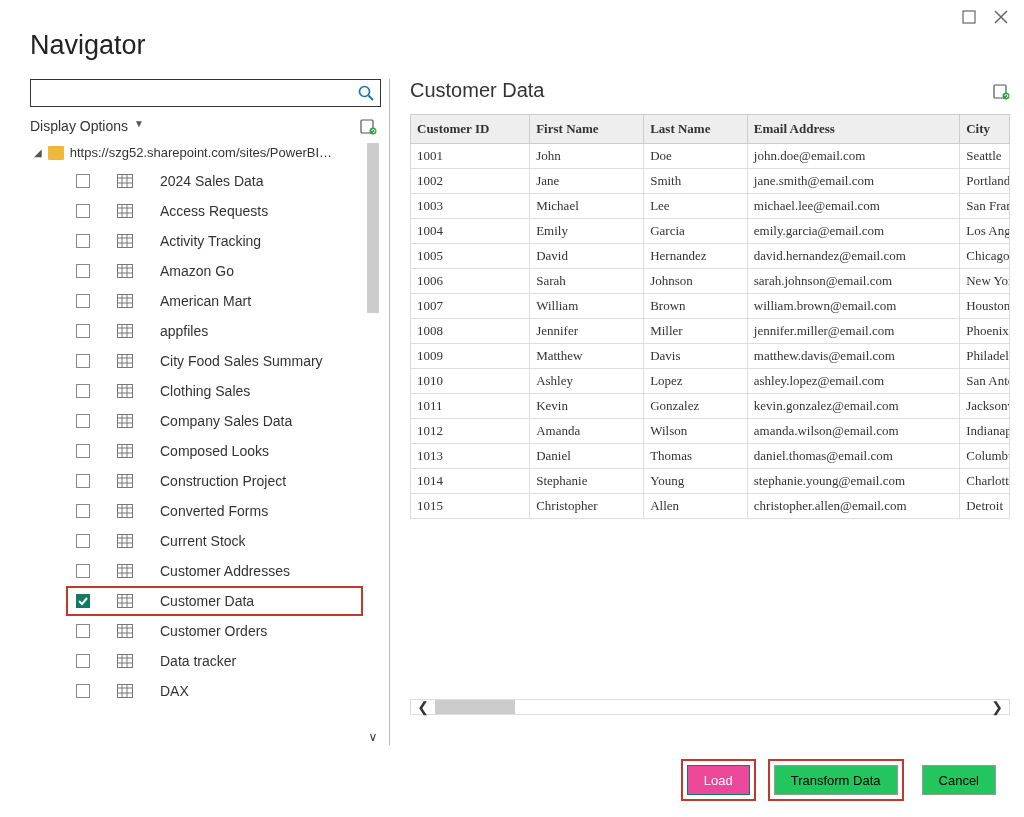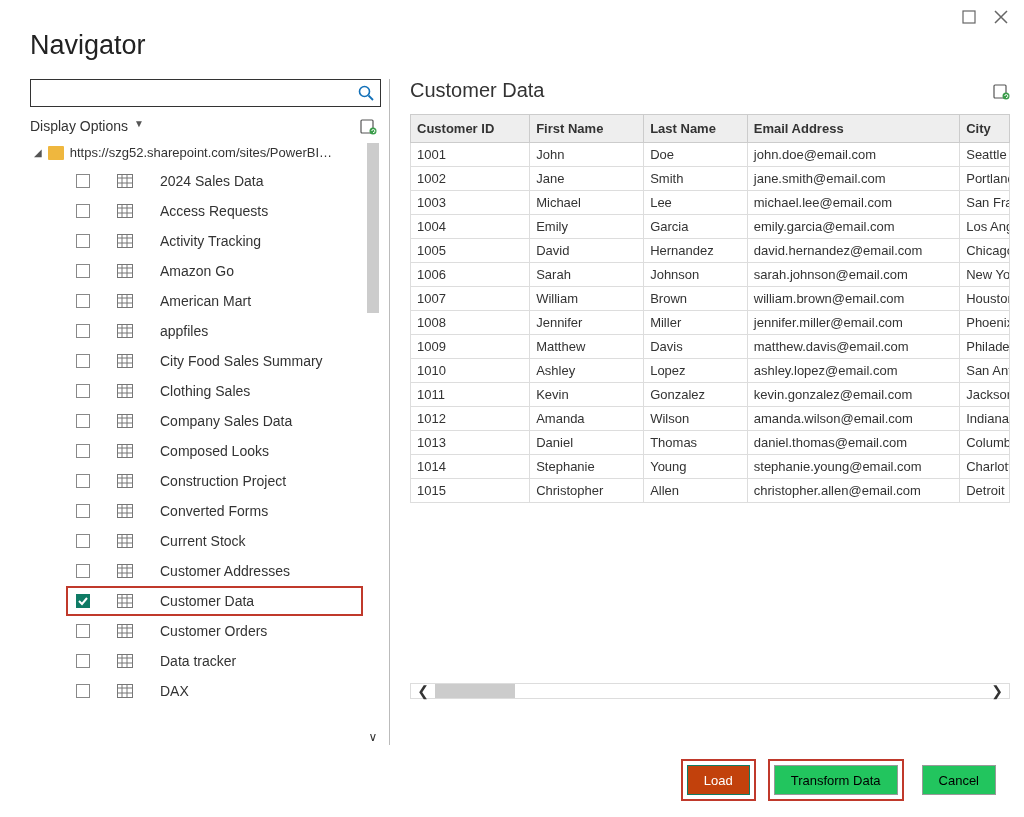--- a/index.html
+++ b/index.html
@@ -30,31 +30,31 @@
   .tree-items { margin-left: 36px; }
   .tree-item { display:flex; align-items:center; gap:27px; height:30px; padding-left:8px; font-size:14px; color:#333; cursor:pointer; border: 2px solid transparent; }
   .tree-item.checked { border: 2px solid #c0392b; }
   .cb { width:14px; height:14px; border:1px solid #888; display:inline-flex; align-items:center; justify-content:center; background:#fff; }
   .cb.checked { background:#0f7b65; border-color:#0f7b65; }
   .cb.checked svg { width:10px; height:10px; display:block; }
   .table-icon { width:16px; height:14px; display:inline-block; }
   .right { flex:1; display:flex; flex-direction:column; overflow:hidden; }
   .right-header { display:flex; justify-content:space-between; align-items:center; margin-bottom:12px; }
   .preview-title { font-size:20px; font-weight:400; color:#333; }
-  .table-wrap { flex:1; overflow:hidden; }
+  .table-wrap { flex:1; overflow:hidden;font-family:Liberation Serif, serif; }
   table { border-collapse: collapse; table-layout:fixed; width: 100%; font-size:13px; }
   th { background:#eee; border:1px solid #ccc; padding:6px 6px; text-align:left; font-weight:600; color:#333; white-space:nowrap; overflow:hidden; }
   td { border:1px solid #ddd; padding:4px 6px; white-space:nowrap; overflow:hidden; text-overflow: clip; }
   .hscroll { display:flex; align-items:center; margin-top: 180px; height:16px; border:1px solid #ddd; }
   .hscroll .harrow { width:24px; text-align:center; cursor:pointer; font-size:14px; user-select:none; }
   .hscroll .htrack { flex:1; height:100%; position:relative; }
   .hscroll .hthumb { position:absolute; left:0; top:0; height:100%; width:80px; background:#ccc; }
   .footer { display:flex; justify-content:flex-end; gap:12px; padding: 14px 8px 2px 0; }
   .btn { height:30px; padding: 0 16px; border:1px solid #999; background:#22c55e; font-size:13px; cursor:pointer; display:inline-flex; align-items:center; }
-  .btn.primary { background:#c2410c; color:#fff; border-color:#0f7b65; }
+  .btn.primary { background:#ec4899; color:#fff; border-color:#0f7b65; }
   .btn-wrap { border:2px solid #c0392b; padding:4px; }
   .btn-plain { padding:4px; border:2px solid transparent; }
 </style>
 </head>
 <body>
 
 <div class="window">
   <div class="titlebar">
     <span class="icon">
       <svg viewBox="0 0 14 14">

